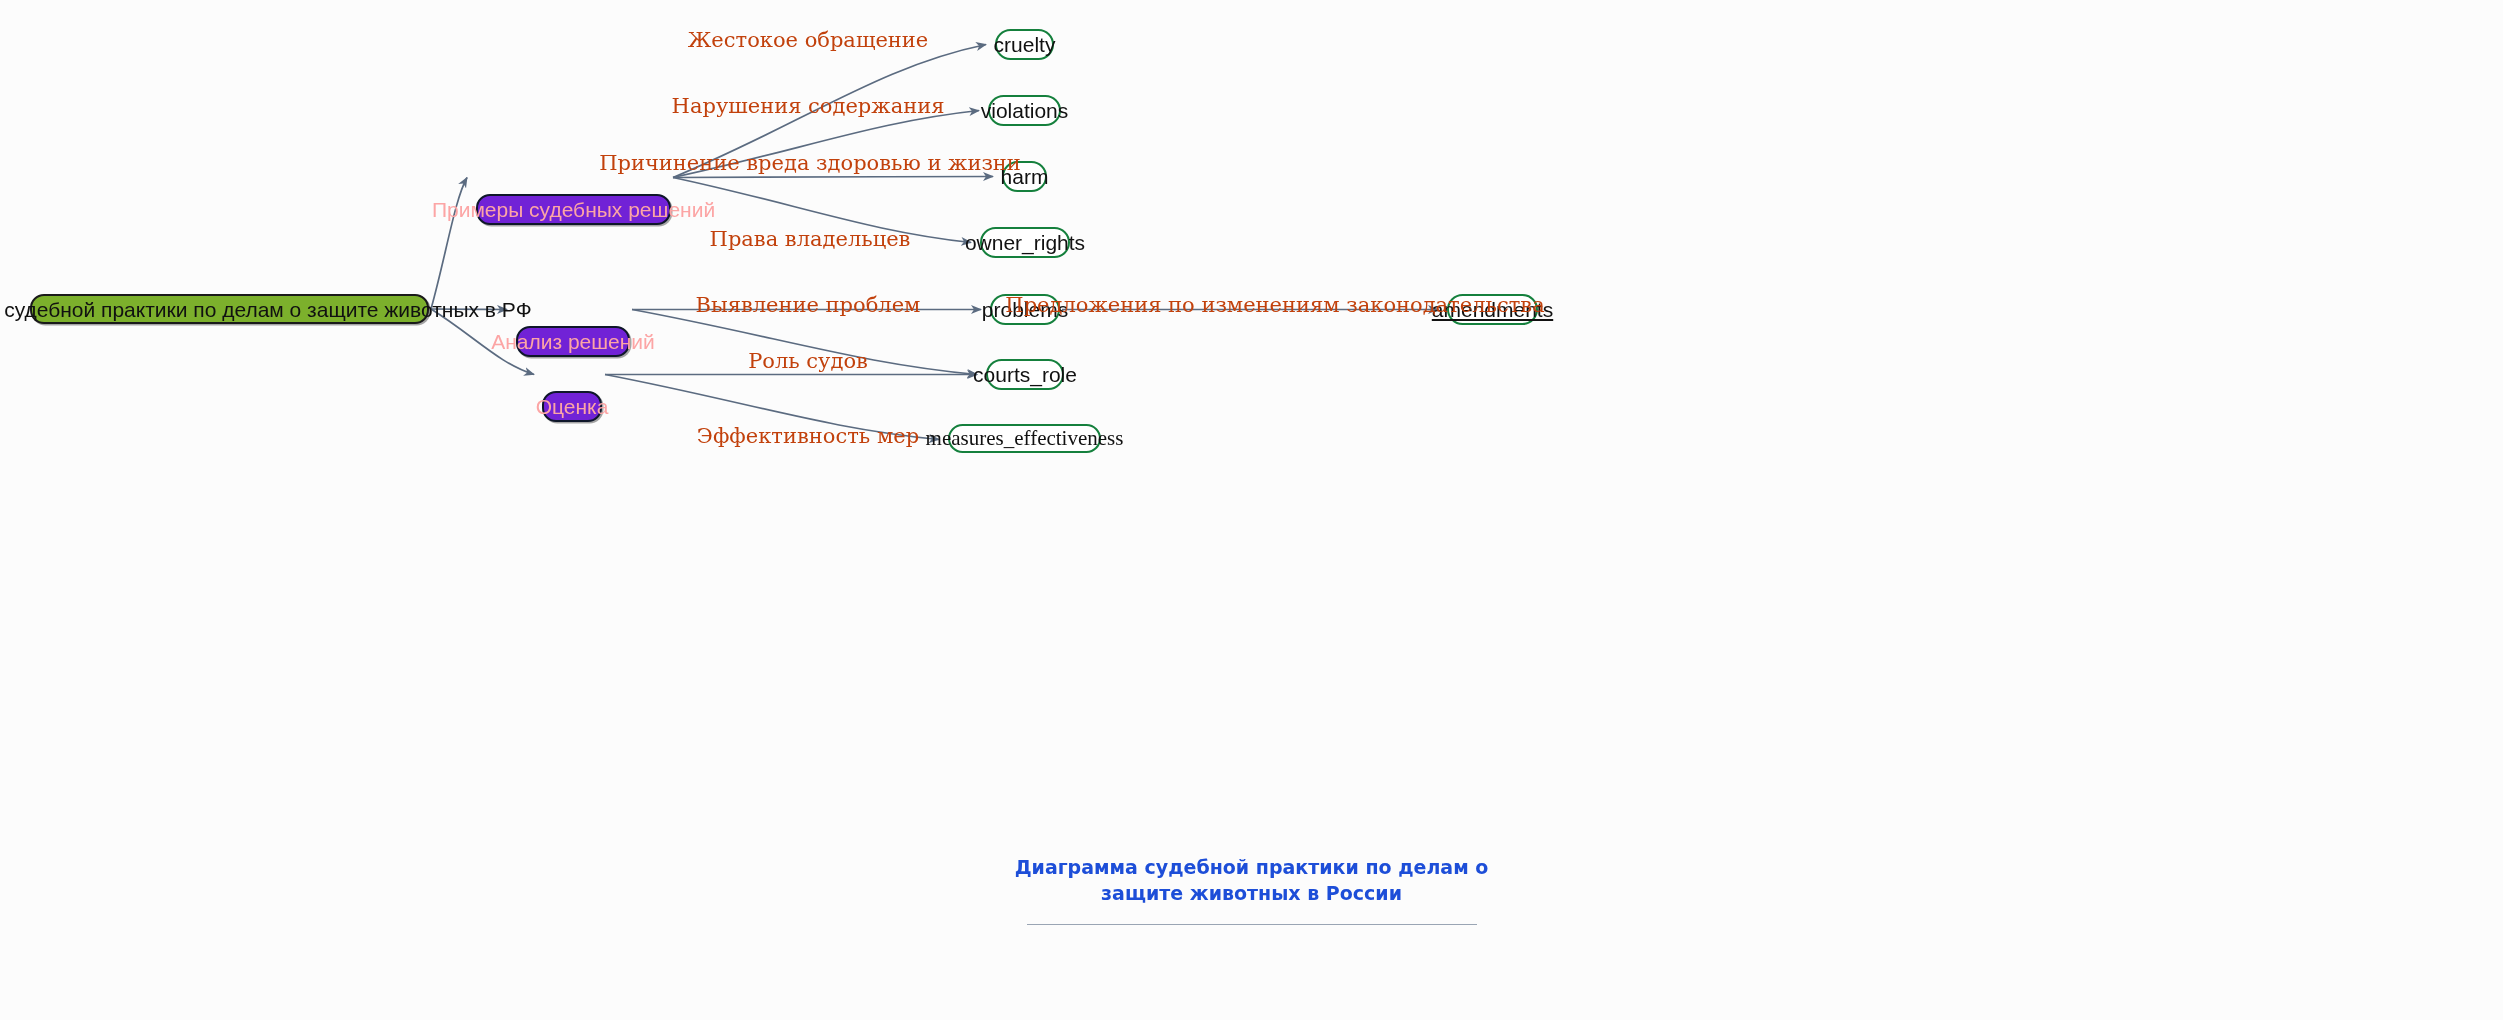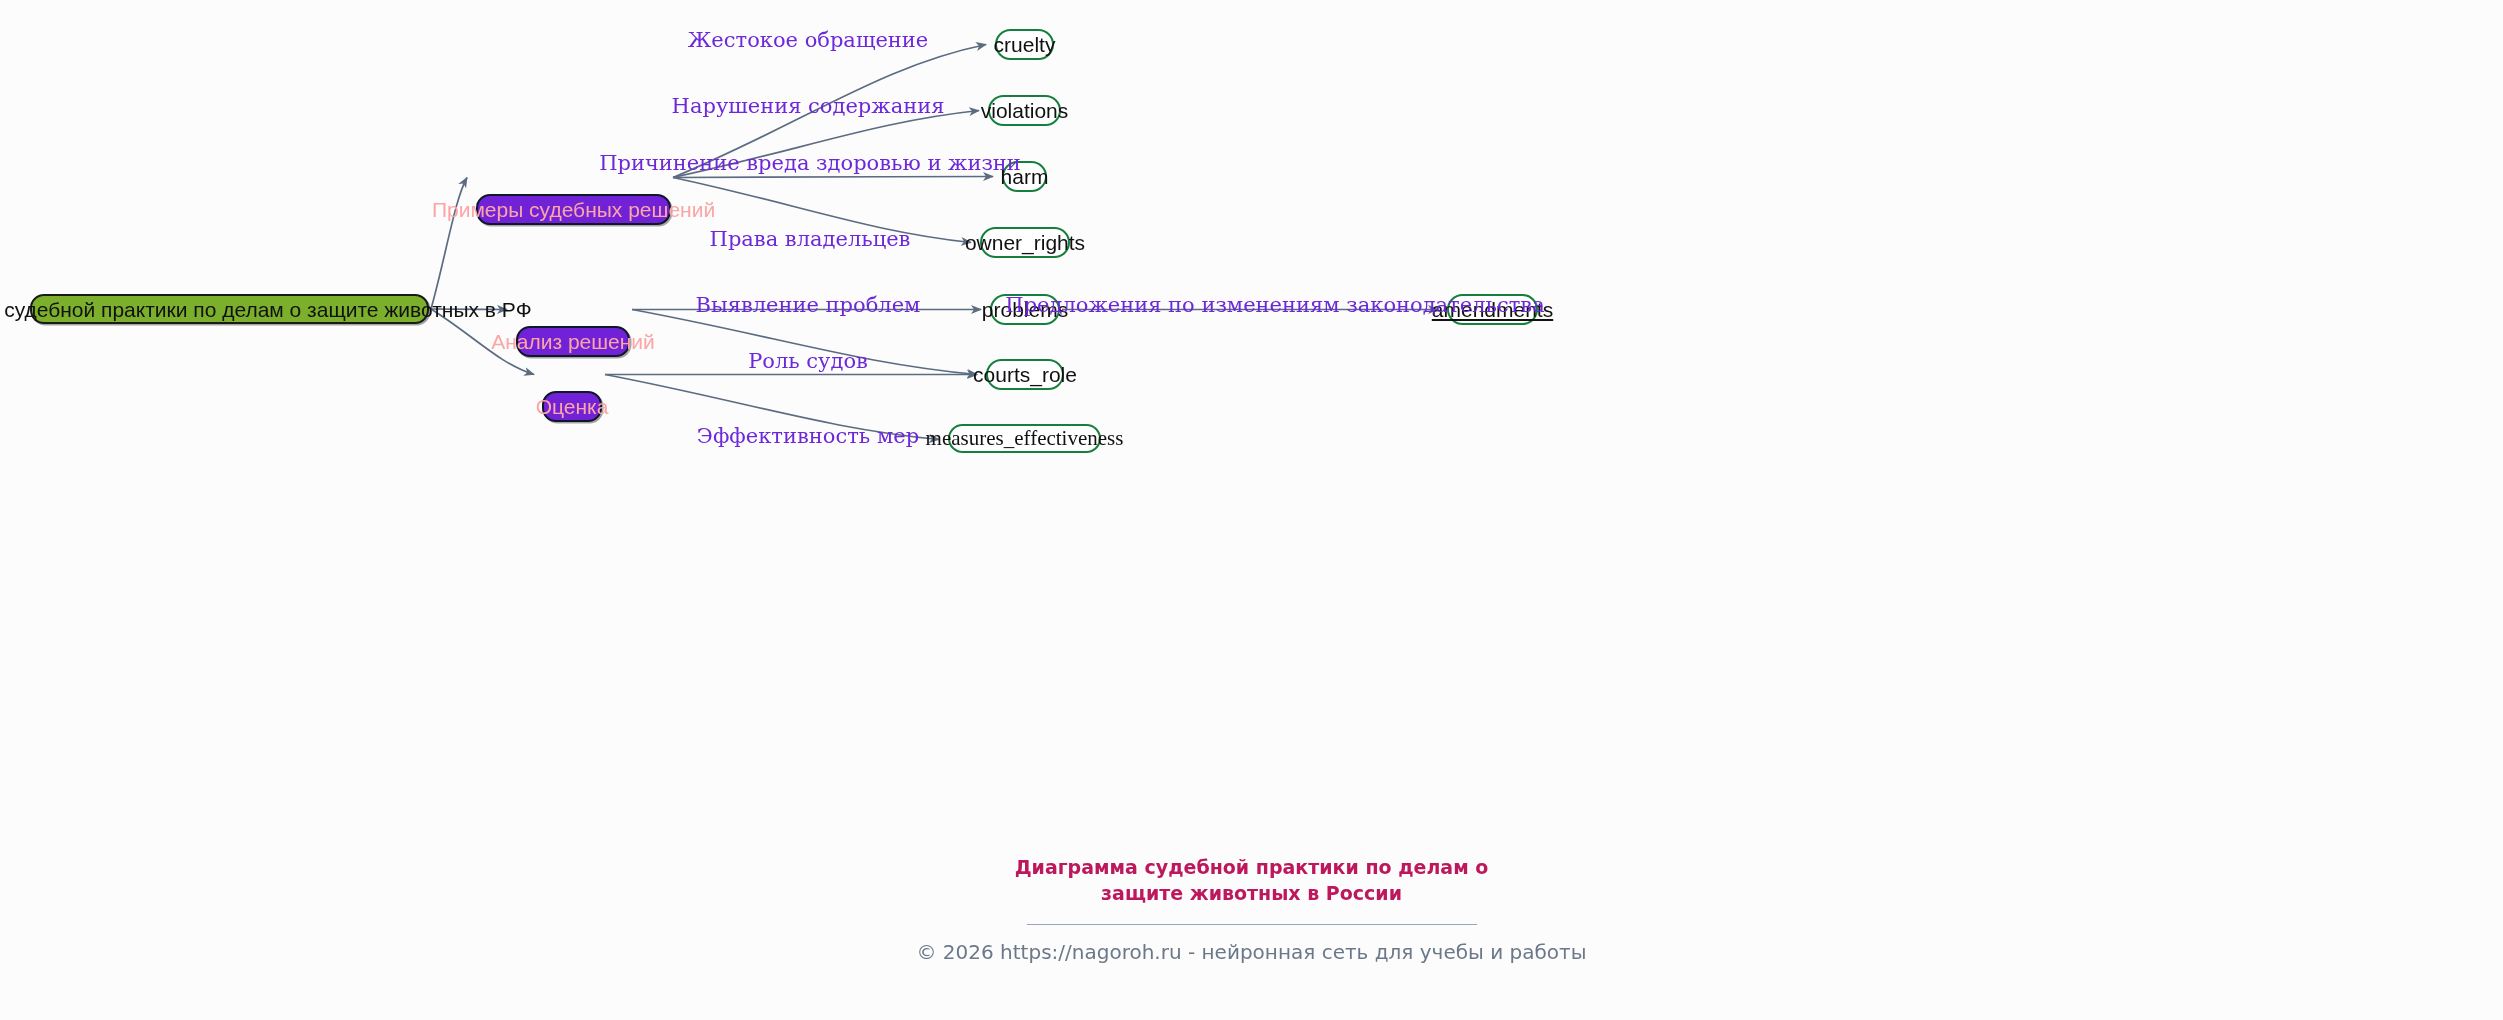--- a/index.html
+++ b/index.html
@@ -58,36 +58,36 @@
     border: 2px solid #15803d;
     color: #111111;
     font-size: 21px;
     padding: 0 14px;
     border-radius: 16px;
   }
   .edge-label {
     position: absolute;
     font-family: "DejaVu Serif", "Liberation Serif", serif;
     font-size: 21px;
-    color: #6d28d9;
+    color: #c2410c;
     white-space: nowrap;
     line-height: 1;
     transform: translateX(-50%);
   }
   #footer-block {
     position: absolute;
     left: 0;
     width: 2503px;
     text-align: center;
   }
   #diagram-title {
     font-family: "DejaVu Sans", "Liberation Sans", sans-serif;
     font-size: 19px;
     font-weight: bold;
-    color: #be185d;
+    color: #1d4ed8;
     line-height: 1.35;
     width: 530px;
     margin: 0 auto;
   }
   #footer-rule {
     width: 450px;
     height: 1px;
     background: #9aa5b4;
     margin: 18px auto 0 auto;
   }
@@ -174,16 +174,15 @@
       <div class="edge-label" style="left: 808px; top: 426px;">Эффективность мер</div>
       <div class="edge-label" style="left: 1275px; top: 295px;">Предложения по изменениям законодательства</div>
     </div>
 
   <div id="footer-block" style="top: 855px;">
     <div id="diagram-title">
       <span>Диаграмма судебной практики по делам о защите</span>
       <span>животных в России</span>
     </div>
     <div id="footer-rule"></div>
-    <div id="footer-credit">© 2026 https://nagoroh.ru - нейронная сеть для учебы и работы</div>
   </div>
 
 </div>
 
 </body></html>

